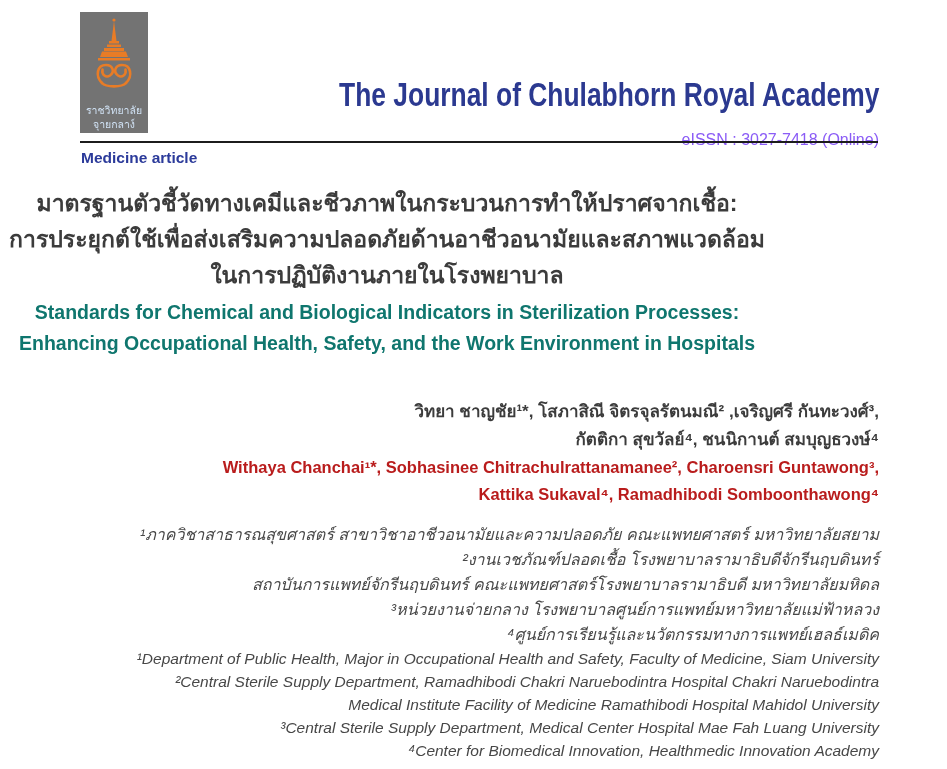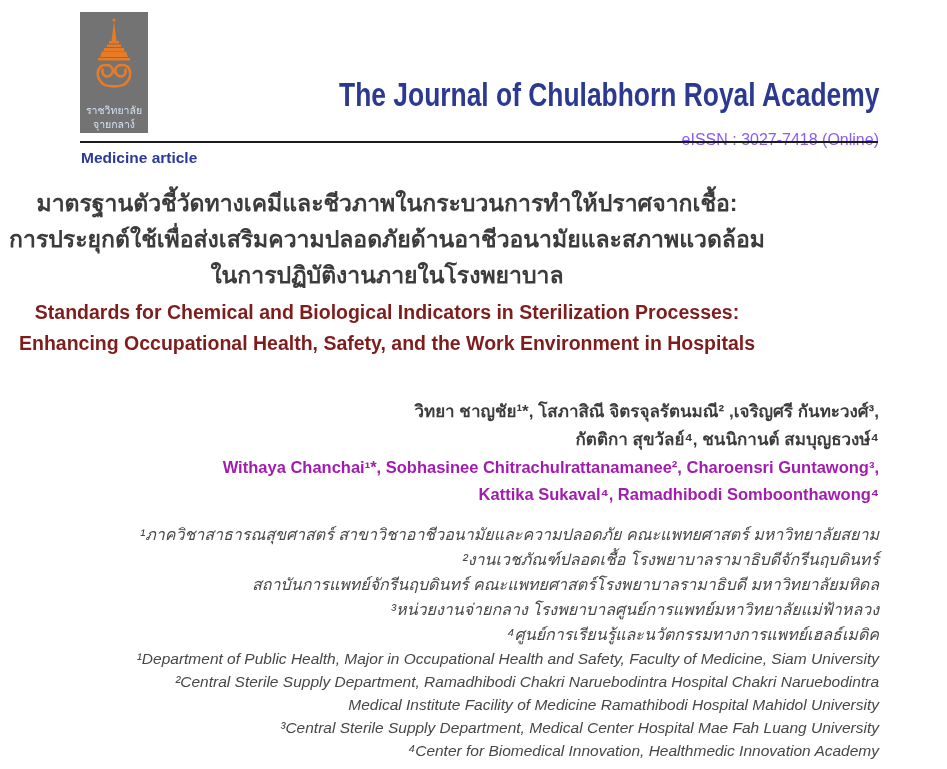--- a/index.html
+++ b/index.html
@@ -41,26 +41,26 @@
 
   .research-label {
     position:absolute; left:81px; top:149px;
     font-weight:bold; font-size:15.5px; color:#2b3a9a;
   }
 
   
   .title-block { position:absolute; top:185px; left:0; width:774px; text-align:center; }
   .title-th-line { font-size:23px; font-weight:bold; line-height:36px; color:#3c3c3c; }
   .title-en-block { margin-top:4px; }
-  .title-en-line { font-size:19.5px; font-weight:bold; line-height:31px; color:#7f1d1d; }
+  .title-en-line { font-size:19.5px; font-weight:bold; line-height:31px; color:#0f766e; }
 
   
   .authors-block { position:absolute; top:398px; left:60px; right:68px; text-align:right; }
   .author-th { font-size:17px; font-weight:bold; line-height:28px; color:#3c3c3c; }
-  .author-en { font-size:16.5px; font-weight:bold; line-height:27px; color:#a21caf; }
+  .author-en { font-size:16.5px; font-weight:bold; line-height:27px; color:#b91c1c; }
 
   
   .affil-block {
     position:absolute; top:522px; left:40px; right:68px;
     text-align:right; font-style:italic; color:#474747;
   }
   .affil-th { font-size:16px; line-height:25px; }
   .affil-en { font-size:15.5px; line-height:23px; }
 </style>
 </head>

